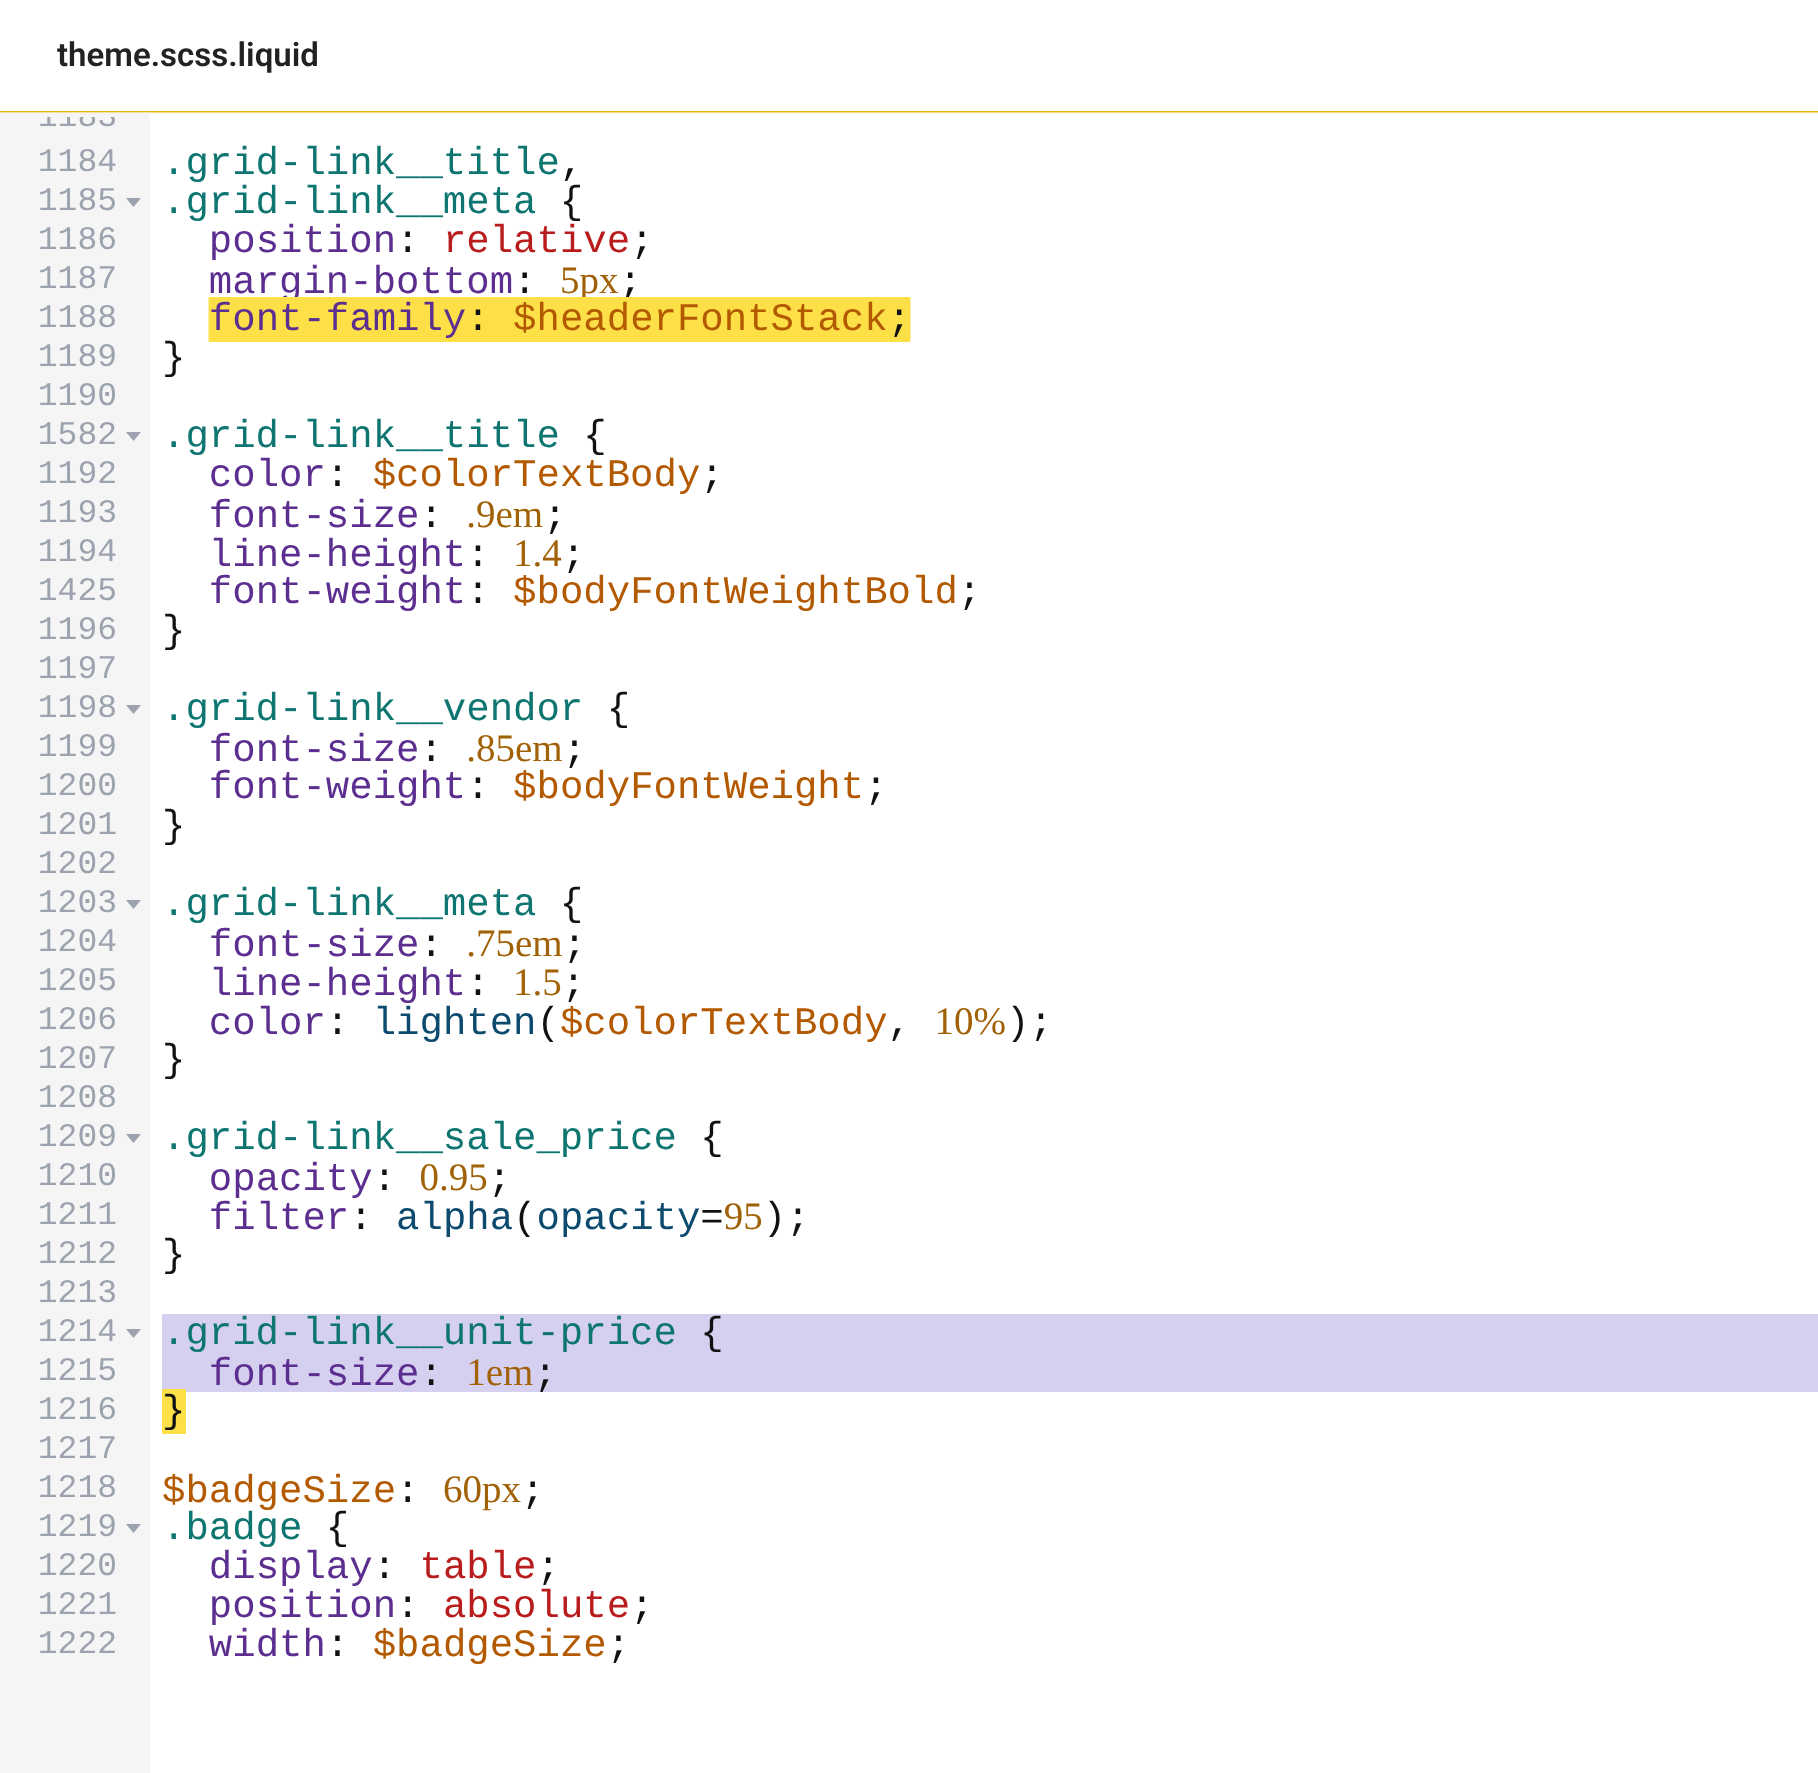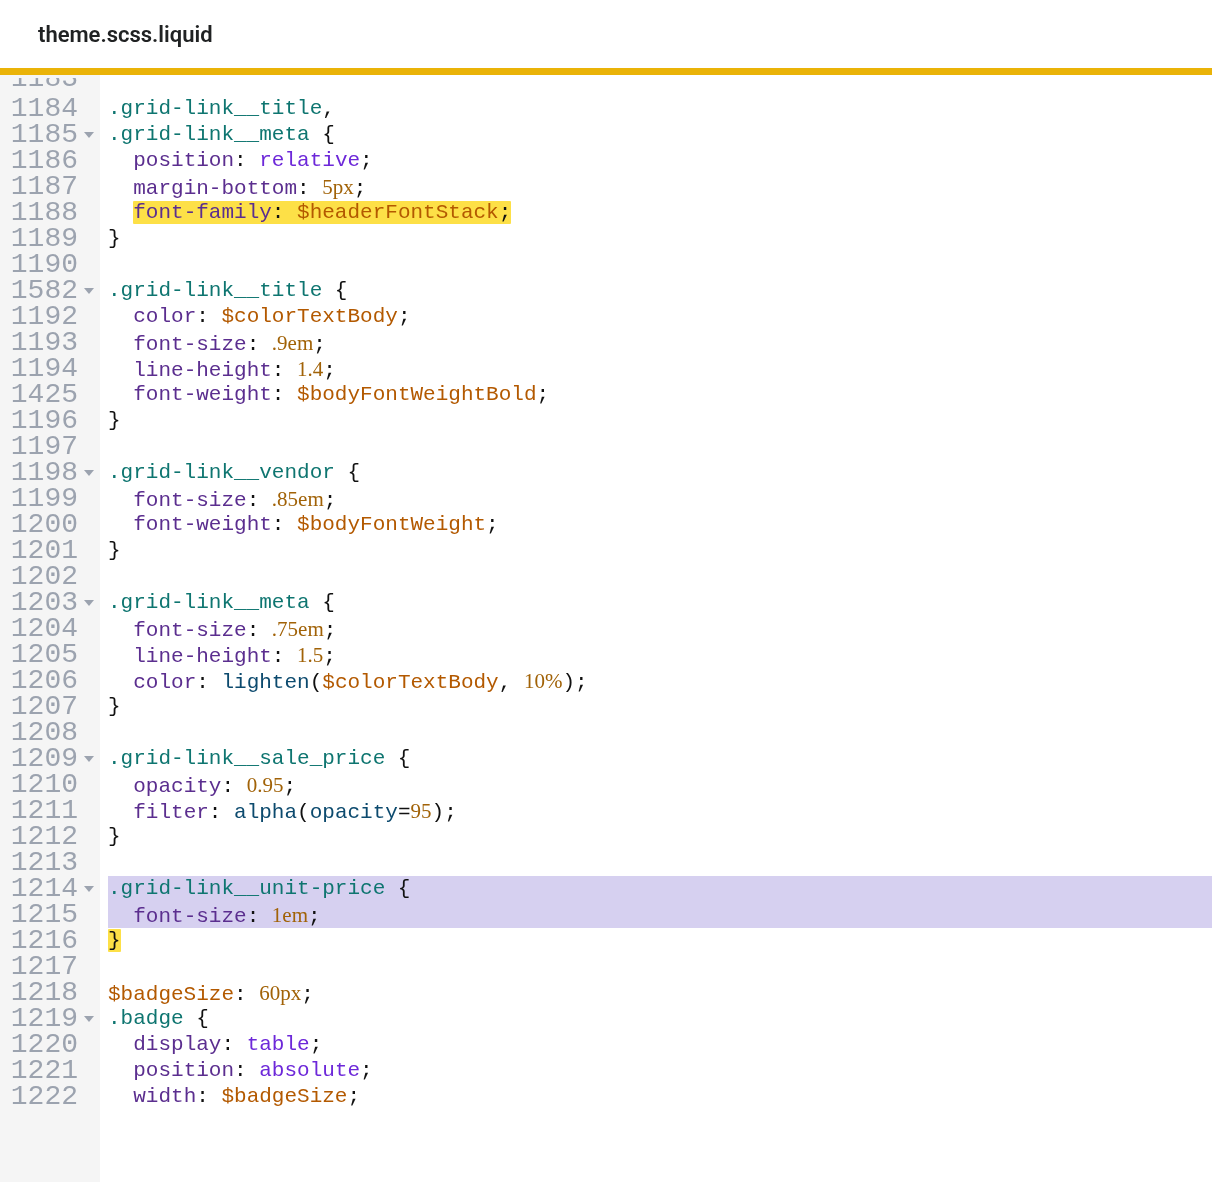--- a/index.html
+++ b/index.html
@@ -5,41 +5,41 @@
   * { margin: 0; padding: 0; box-sizing: border-box; }
   body {
     font-family: -apple-system, BlinkMacSystemFont, "Segoe UI", Roboto, sans-serif;
     background: #ffffff;
     width: 1212px;
     height: 1182px;
     overflow: hidden;
   }
   .tab-bar {
     height: 75px;
-    border-bottom: 7px solid #eab308;
+    border-bottom: 1px solid #eab308;
     display: flex;
     align-items: center;
     padding-left: 38px;
   }
   .tab-title {
     font-size: 22px;
     font-weight: 600;
     color: #202223;
   }
   .editor {
     display: flex;
     height: calc(100% - 75px);
     overflow: hidden;
     position: relative;
   }
   .gutter {
     background: #f5f5f5;
     color: #9ca3af;
     font-family: "SFMono-Regular", Menlo, Consolas, "Liberation Mono", monospace;
-    font-size: 28px;
+    font-size: 22px;
     line-height: 26px;
     text-align: right;
     padding: 3px 0 0 0;
     width: 100px;
     user-select: none;
     position: relative;
   }
   .gutter-row {
     height: 26px;
     padding-right: 22px;
@@ -62,21 +62,21 @@
     transform: translateY(-50%);
     width: 0;
     height: 0;
     border-left: 5px solid transparent;
     border-right: 5px solid transparent;
     border-top: 6px solid #9ca3af;
   }
   .code {
     flex: 1;
     font-family: "SFMono-Regular", Menlo, Consolas, "Liberation Mono", monospace;
-    font-size: 21px;
+    font-size: 26px;
     line-height: 26px;
     padding: 3px 0 0 8px;
     white-space: pre;
     position: relative;
     color: #111;
   }
   .code-row {
     height: 26px;
     position: relative;
   }
@@ -102,21 +102,21 @@
     top: 0;
     bottom: 0;
     background: #d6d0f0;
     z-index: 0;
   }
   .code-row > * { position: relative; z-index: 1; }
   .c-sel   { color: #0e7570; }
   .c-prop  { color: #5b2e8f; }
   .c-punc  { color: #111; }
   .c-num   { color: #a16207; font-family: Liberation Serif, serif; }
-  .c-kw    { color: #6d28d9; }
+  .c-kw    { color: #b91c1c; }
   .c-var   { color: #b35900; }
   .c-fn    { color: #0c4a6e; }
 </style>
 </head>
 <body>
 
 <div class="tab-bar">
   <div class="tab-title">theme.scss.liquid</div>
 </div>
 

